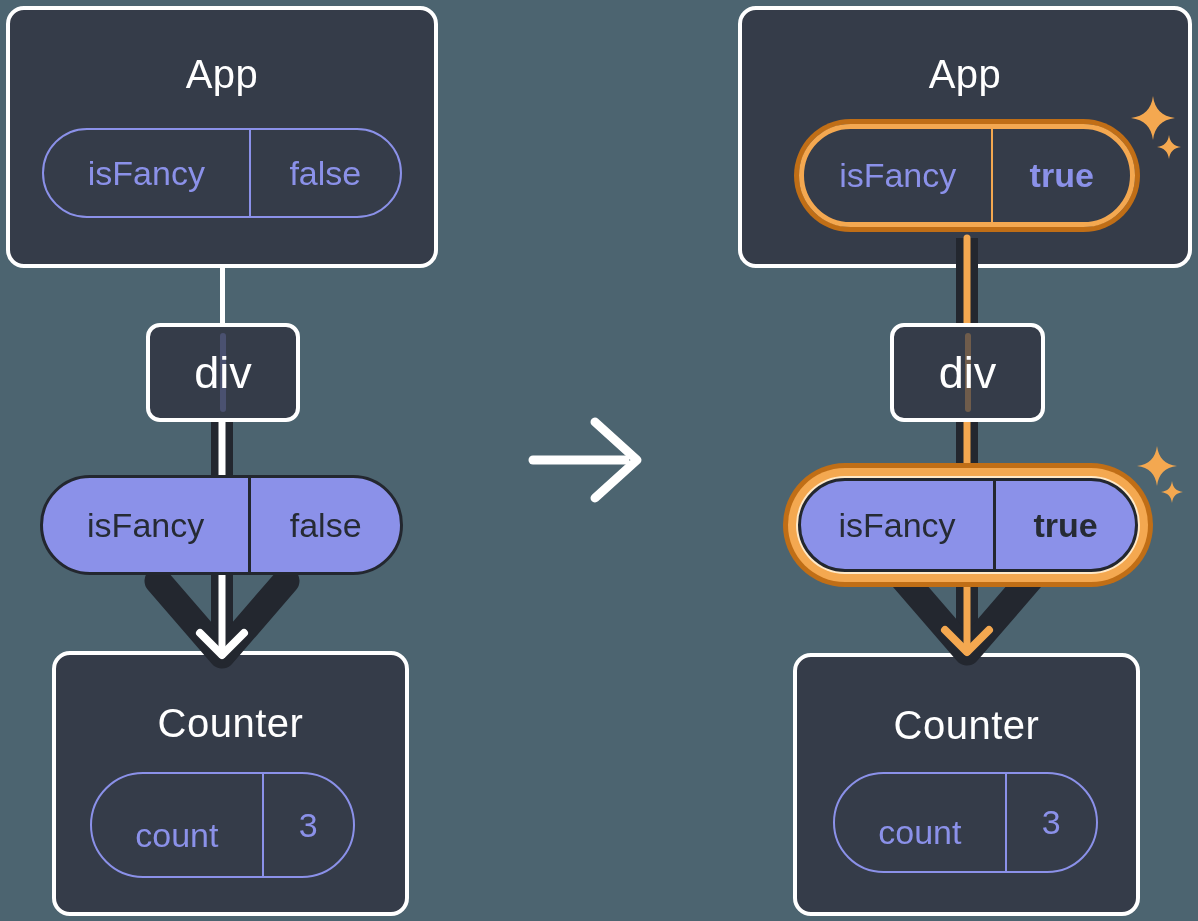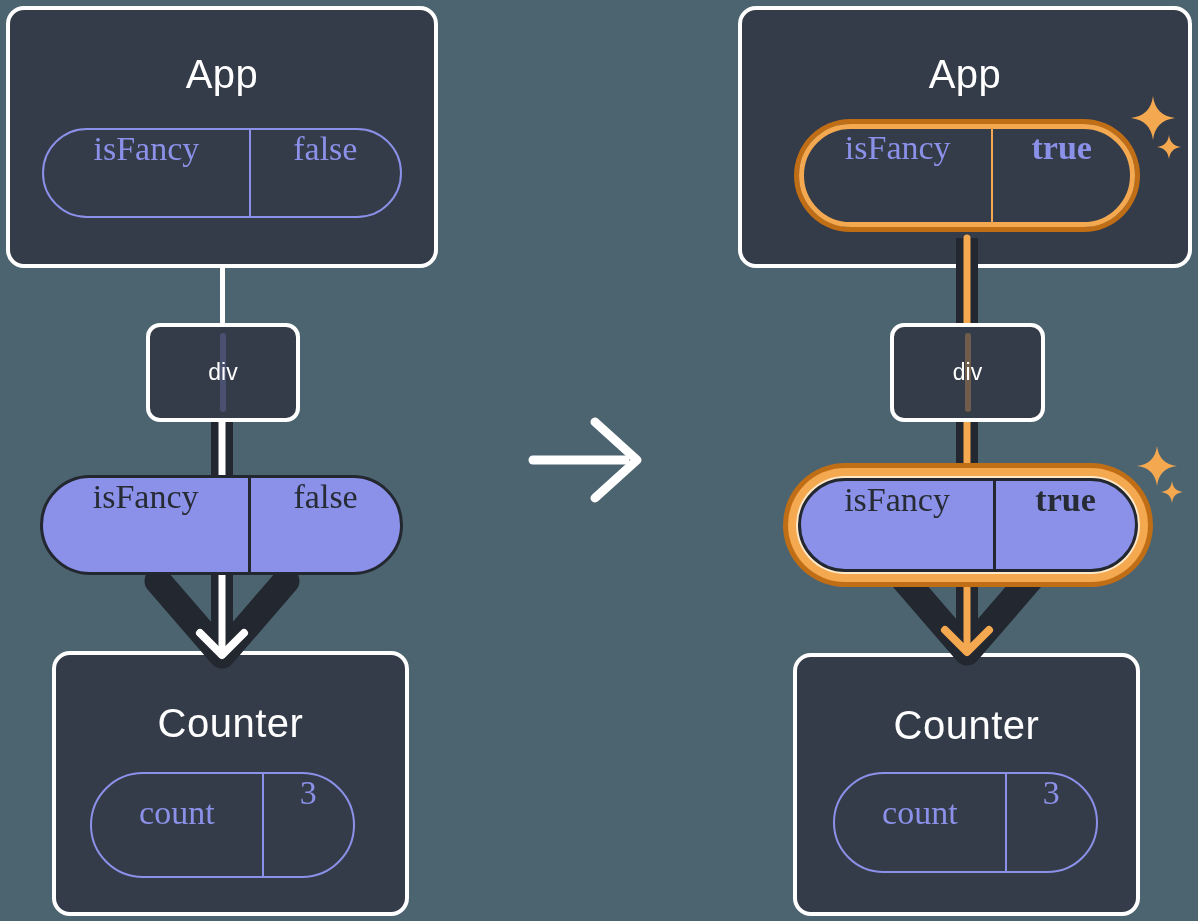--- a/index.html
+++ b/index.html
@@ -10,21 +10,21 @@
   html,body{margin:0;padding:0;}
   body{font-family:"Liberation Sans",sans-serif;}
   #canvas{position:relative;width:1198px;height:921px;background:var(--canvas-bg);overflow:hidden;}
 
   .box{position:absolute;background:var(--box-bg);border:4px solid var(--box-border);
        border-radius:18px;box-sizing:border-box;}
   .box-title{color:#fff;font-size:40px;font-weight:400;text-align:center;letter-spacing:.5px;}
 
   
   .pill{position:absolute;display:flex;align-items:stretch;border-radius:999px;box-sizing:border-box;font-size:34px;}
-  .pill .cell{display:flex;justify-content:center;font-family:Liberation Serif, serif;}
+  .pill .cell{display:flex;align-items:center;justify-content:center;}
   .cell.c-left{flex:0 0 57.5%;}
   .cell.c-right{flex:1 1 auto;}
   .pill-divider{width:2px;flex:0 0 2px;}
 
   .pill.outline-purple{border:2px solid var(--purple);color:var(--purple);background:transparent;}
   .pill.outline-purple .pill-divider{background:var(--purple);}
 
   .pill.filled-purple{background:var(--purple);border:3px solid var(--dark);color:var(--dark-text);}
   .pill.filled-purple .pill-divider{background:var(--dark);width:3px;flex-basis:3px;}
 
@@ -38,21 +38,21 @@
 
   .count-pill .cell.c-left{flex:0 0 65%;margin-top:20px;}
   .bold{font-weight:700;}
 
   .connector-white{position:absolute;background:var(--white);}
   .through-line{position:absolute;top:6px;bottom:6px;left:50%;width:6px;margin-left:-3px;border-radius:3px;}
   .through-line.tint-purple{background:rgba(139,145,233,.25);}
   .through-line.tint-orange{background:rgba(244,168,80,.30);}
 
   .div-label{position:absolute;inset:0;display:flex;align-items:center;justify-content:center;
-    color:#fff;font-size:23px;}
+    color:#fff;font-size:45px;}
 
   svg{position:absolute;overflow:visible;}
   .stroke-dark{stroke:var(--dark);}
   .stroke-white{stroke:var(--white);}
   .stroke-orange{stroke:var(--orange-light);}
   .sparkle{fill:var(--orange-light);}
 </style>
 </head>
 <body>
 

